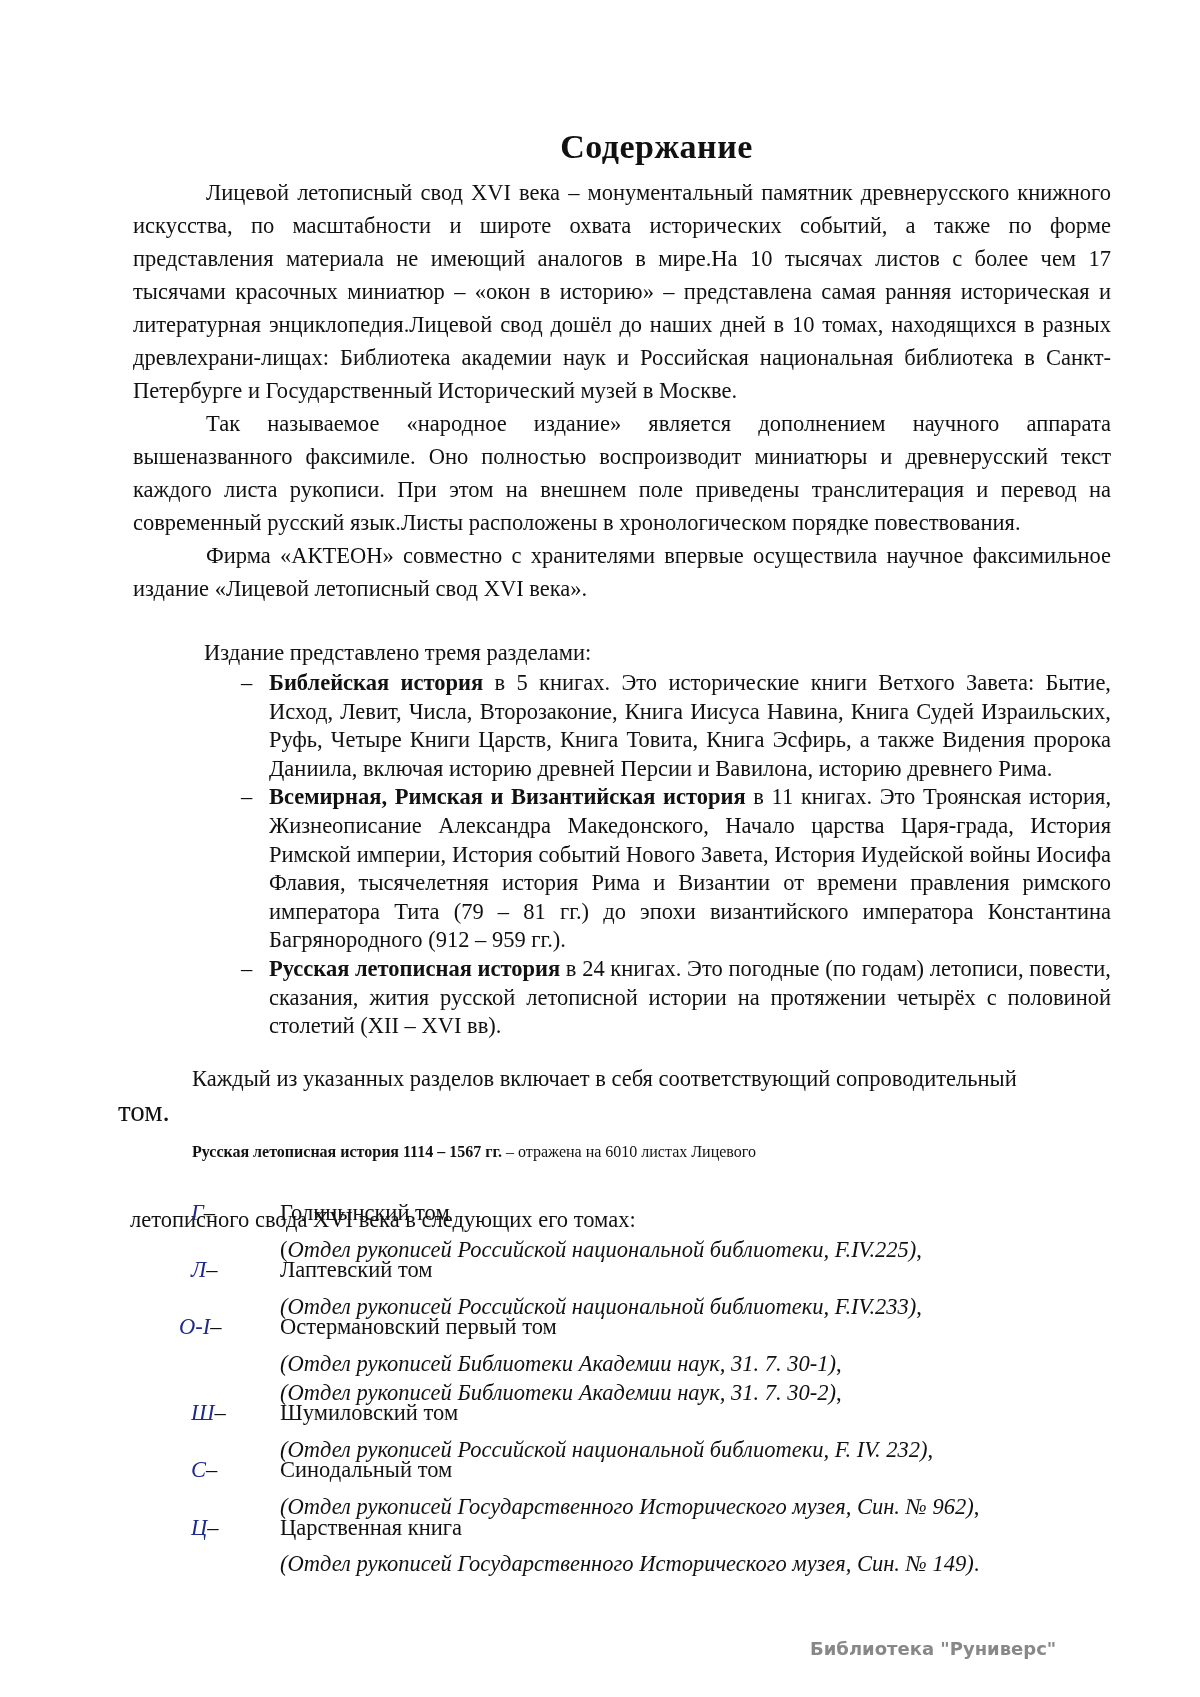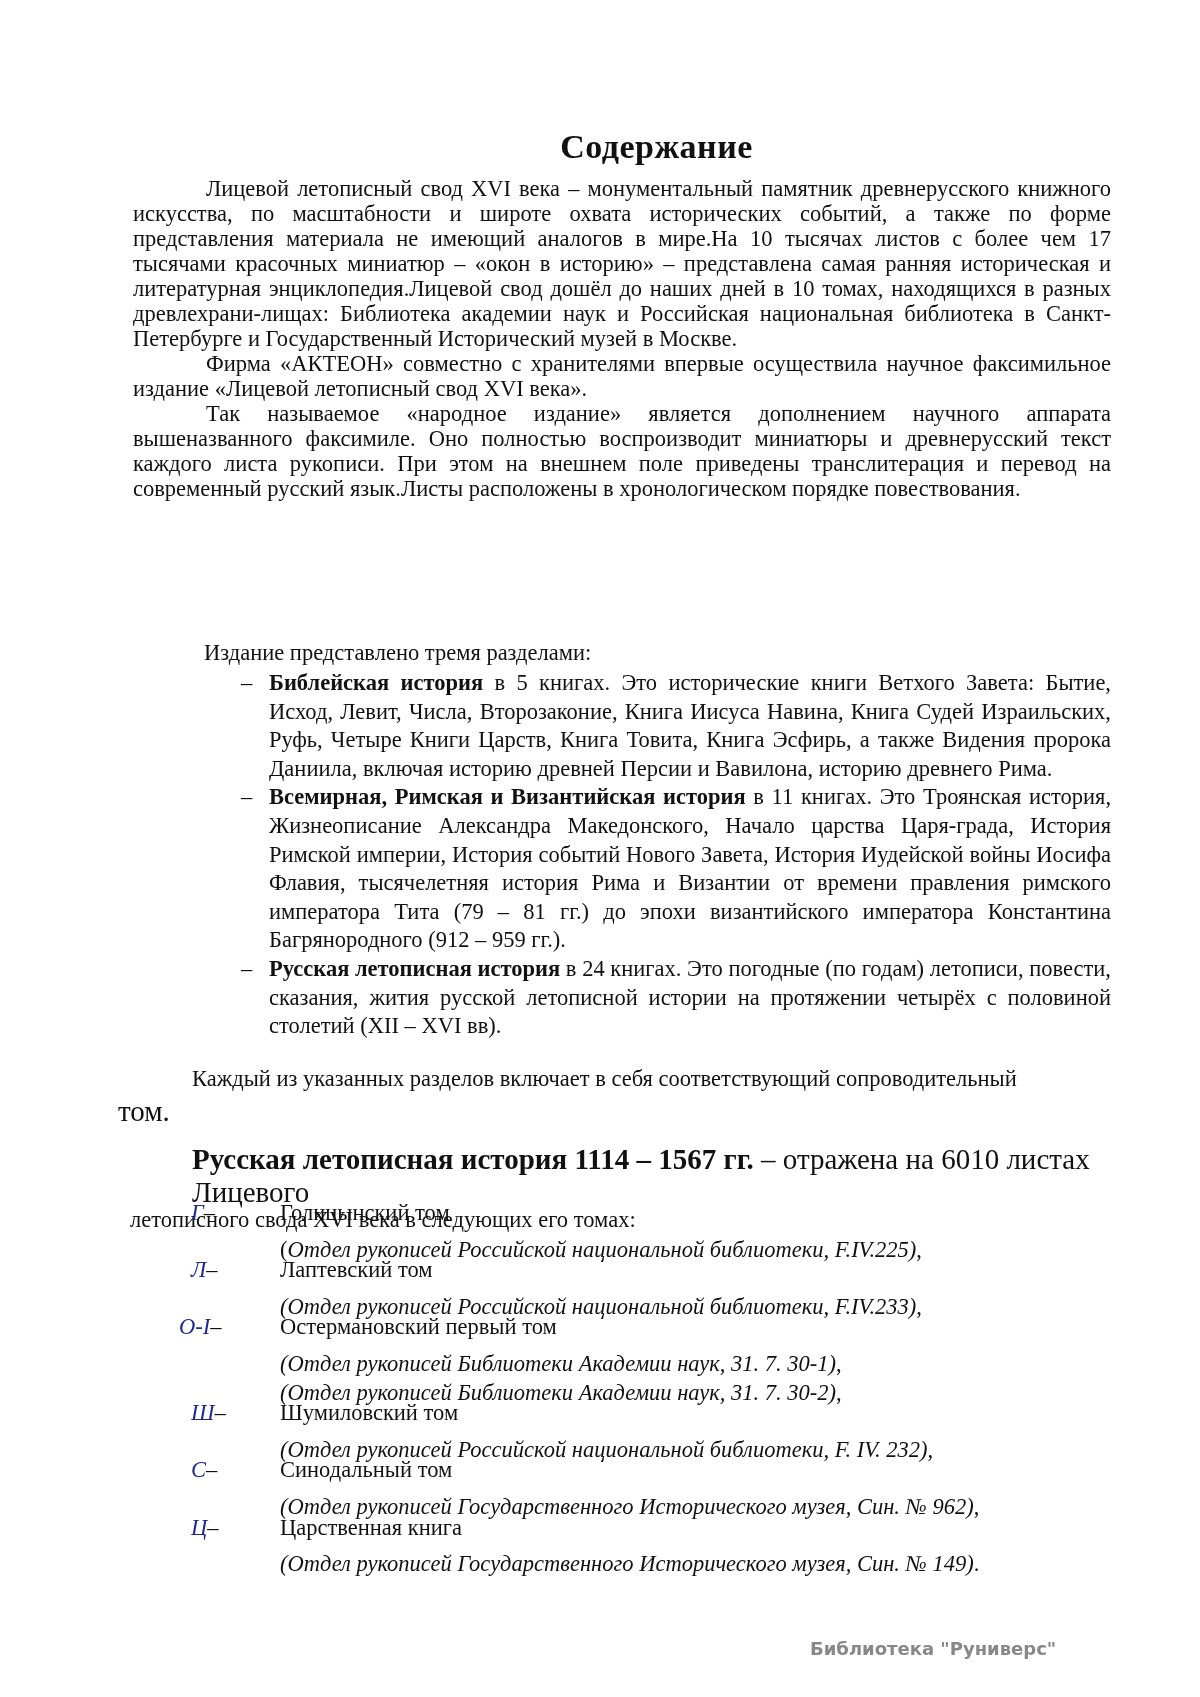--- a/index.html
+++ b/index.html
@@ -1,21 +1,21 @@
 <!DOCTYPE html>
 <html><head>
 <meta charset="utf-8">
 <style>
   html, body { margin: 0; padding: 0; background: #ffffff; }
   body { width: 1200px; height: 1697px; position: relative; overflow: hidden;
          font-family: "Liberation Serif", "DejaVu Serif", serif; color: #111; }
   .page { position: absolute; left: 0; top: 0; width: 1200px; height: 1268px; }
   .title { position: absolute; top: 128px; left: 0; width: 1313px; text-align: center;
            font-size: 34px; font-weight: bold; letter-spacing: 0.5px; }
-  .block { position: absolute; left: 133px; width: 978px; font-size: 22.5px; line-height: 25px; }
+  .block { position: absolute; left: 133px; width: 978px; font-size: 22.5px; line-height: 33px; }
   .just { text-align: justify; text-align-last: left; }
   .indent { text-indent: 73px; }
   .p { margin: 0; }
   .intro { position: absolute; left: 204px; top: 640px; font-size: 22.5px; text-align: right; }
   .list { position: absolute; left: 241px; width: 870px; font-size: 22.5px; line-height: 28.6px; }
   .li { position: relative; padding-left: 28px; text-align: justify; text-align-last: left; margin: 0; }
   .li .dash { position: absolute; left: 0; top: 0; }
   b { font-weight: bold; }
   .vols { position: absolute; left: 133px; top: 1145px; width: 978px; font-size: 22.5px; line-height: 28.6px; }
   .vol-row { position: relative; height: 28.6px; }
@@ -28,42 +28,42 @@
 </style>
 </head>
 <body>
 
 <div class="page">
 
   <div class="title">Содержание</div>
 
   <div class="block just" style="top:176px;">
     <p class="p indent">Лицевой летописный свод XVI века – монументальный памятник древнерусского книжного искусства, по масштабности и широте охвата исторических событий, а также по форме представления материала не имеющий аналогов в мире.На 10 тысячах листов с более чем 17 тысячами красочных миниатюр – «окон в историю» – представлена самая ранняя историческая и литературная энциклопедия.Лицевой свод дошёл до наших дней в 10 томах, находящихся в разных древлехрани-лищах: Библиотека академии наук и Российская национальная библиотека в Санкт-Петербурге и Государственный Исторический музей в Москве.</p>
+    <p class="p indent">Так называемое «народное издание» является дополнением научного аппарата вышеназванного факсимиле. Оно полностью воспроизводит миниатюры и древнерусский текст каждого листа рукописи. При этом на внешнем поле приведены транслитерация и перевод на современный русский язык.Листы расположены в хронологическом порядке повествования.</p>
     <p class="p indent">Фирма «АКТЕОН» совместно с хранителями впервые осуществила научное факсимильное издание «Лицевой летописный свод XVI века».</p>
-    <p class="p indent">Так называемое «народное издание» является дополнением научного аппарата вышеназванного факсимиле. Оно полностью воспроизводит миниатюры и древнерусский текст каждого листа рукописи. При этом на внешнем поле приведены транслитерация и перевод на современный русский язык.Листы расположены в хронологическом порядке повествования.</p>
   </div>
 
   <div class="intro">Издание представлено тремя разделами:</div>
 
   <div class="list" style="top:669px;">
     <p class="li">
       <span class="dash">–</span><b>Библейская история</b><span> в 5 книгах. Это исторические книги Ветхого Завета: Бытие, Исход, Левит, Числа, Второзаконие, Книга Иисуса Навина, Книга Судей Израильских, Руфь, Четыре Книги Царств, Книга Товита, Книга Эсфирь, а также Видения пророка Даниила, включая историю древней Персии и Вавилона, историю древнего Рима.</span>
     </p>
     <p class="li">
       <span class="dash">–</span><b>Всемирная, Римская и Византийская история</b><span> в 11 книгах. Это Троянская история, Жизнеописание Александра Македонского, Начало царства Царя-града, История Римской империи, История событий Нового Завета, История Иудейской войны Иосифа Флавия, тысячелетняя история Рима и Византии от времени правления римского императора Тита (79 – 81 гг.) до эпохи византийского императора Константина Багрянородного (912 – 959 гг.).</span>
     </p>
     <p class="li">
       <span class="dash">–</span><b>Русская летописная история</b><span> в 24 книгах. Это погодные (по годам) летописи, повести, сказания, жития русской летописной истории на протяжении четырёх с половиной столетий (XII – XVI вв).</span>
     </p>
   </div>
 
   <div style="position:absolute; left:192px; top:1066px; font-size:22.5px;">Каждый из указанных разделов включает в себя соответствующий сопроводительный</div>
   <div style="position:absolute; left:118px; top:1095px; font-size:29px;">том.</div>
 
-  <div style="position:absolute; left:192px; top:1143px; font-size:29px;">
+  <div style="position:absolute; left:192px; top:1143px; font-size:16px;">
     <b>Русская летописная история 1114 – 1567 гг.</b><span> – отражена на 6010 листах Лицевого</span>
   </div>
   <div style="position:absolute; left:130px; top:1207px; font-size:22.5px;">летописного свода XVI века в следующих его томах:</div>
 
   <div class="vols" style="top:1199px;">
     <div class="vol-row">
       <span class="vol-code"><span>Г</span><span class="d">–</span></span>
       <span class="vol-name">Голицынский том</span>
     </div>
     <div class="vol-row">

